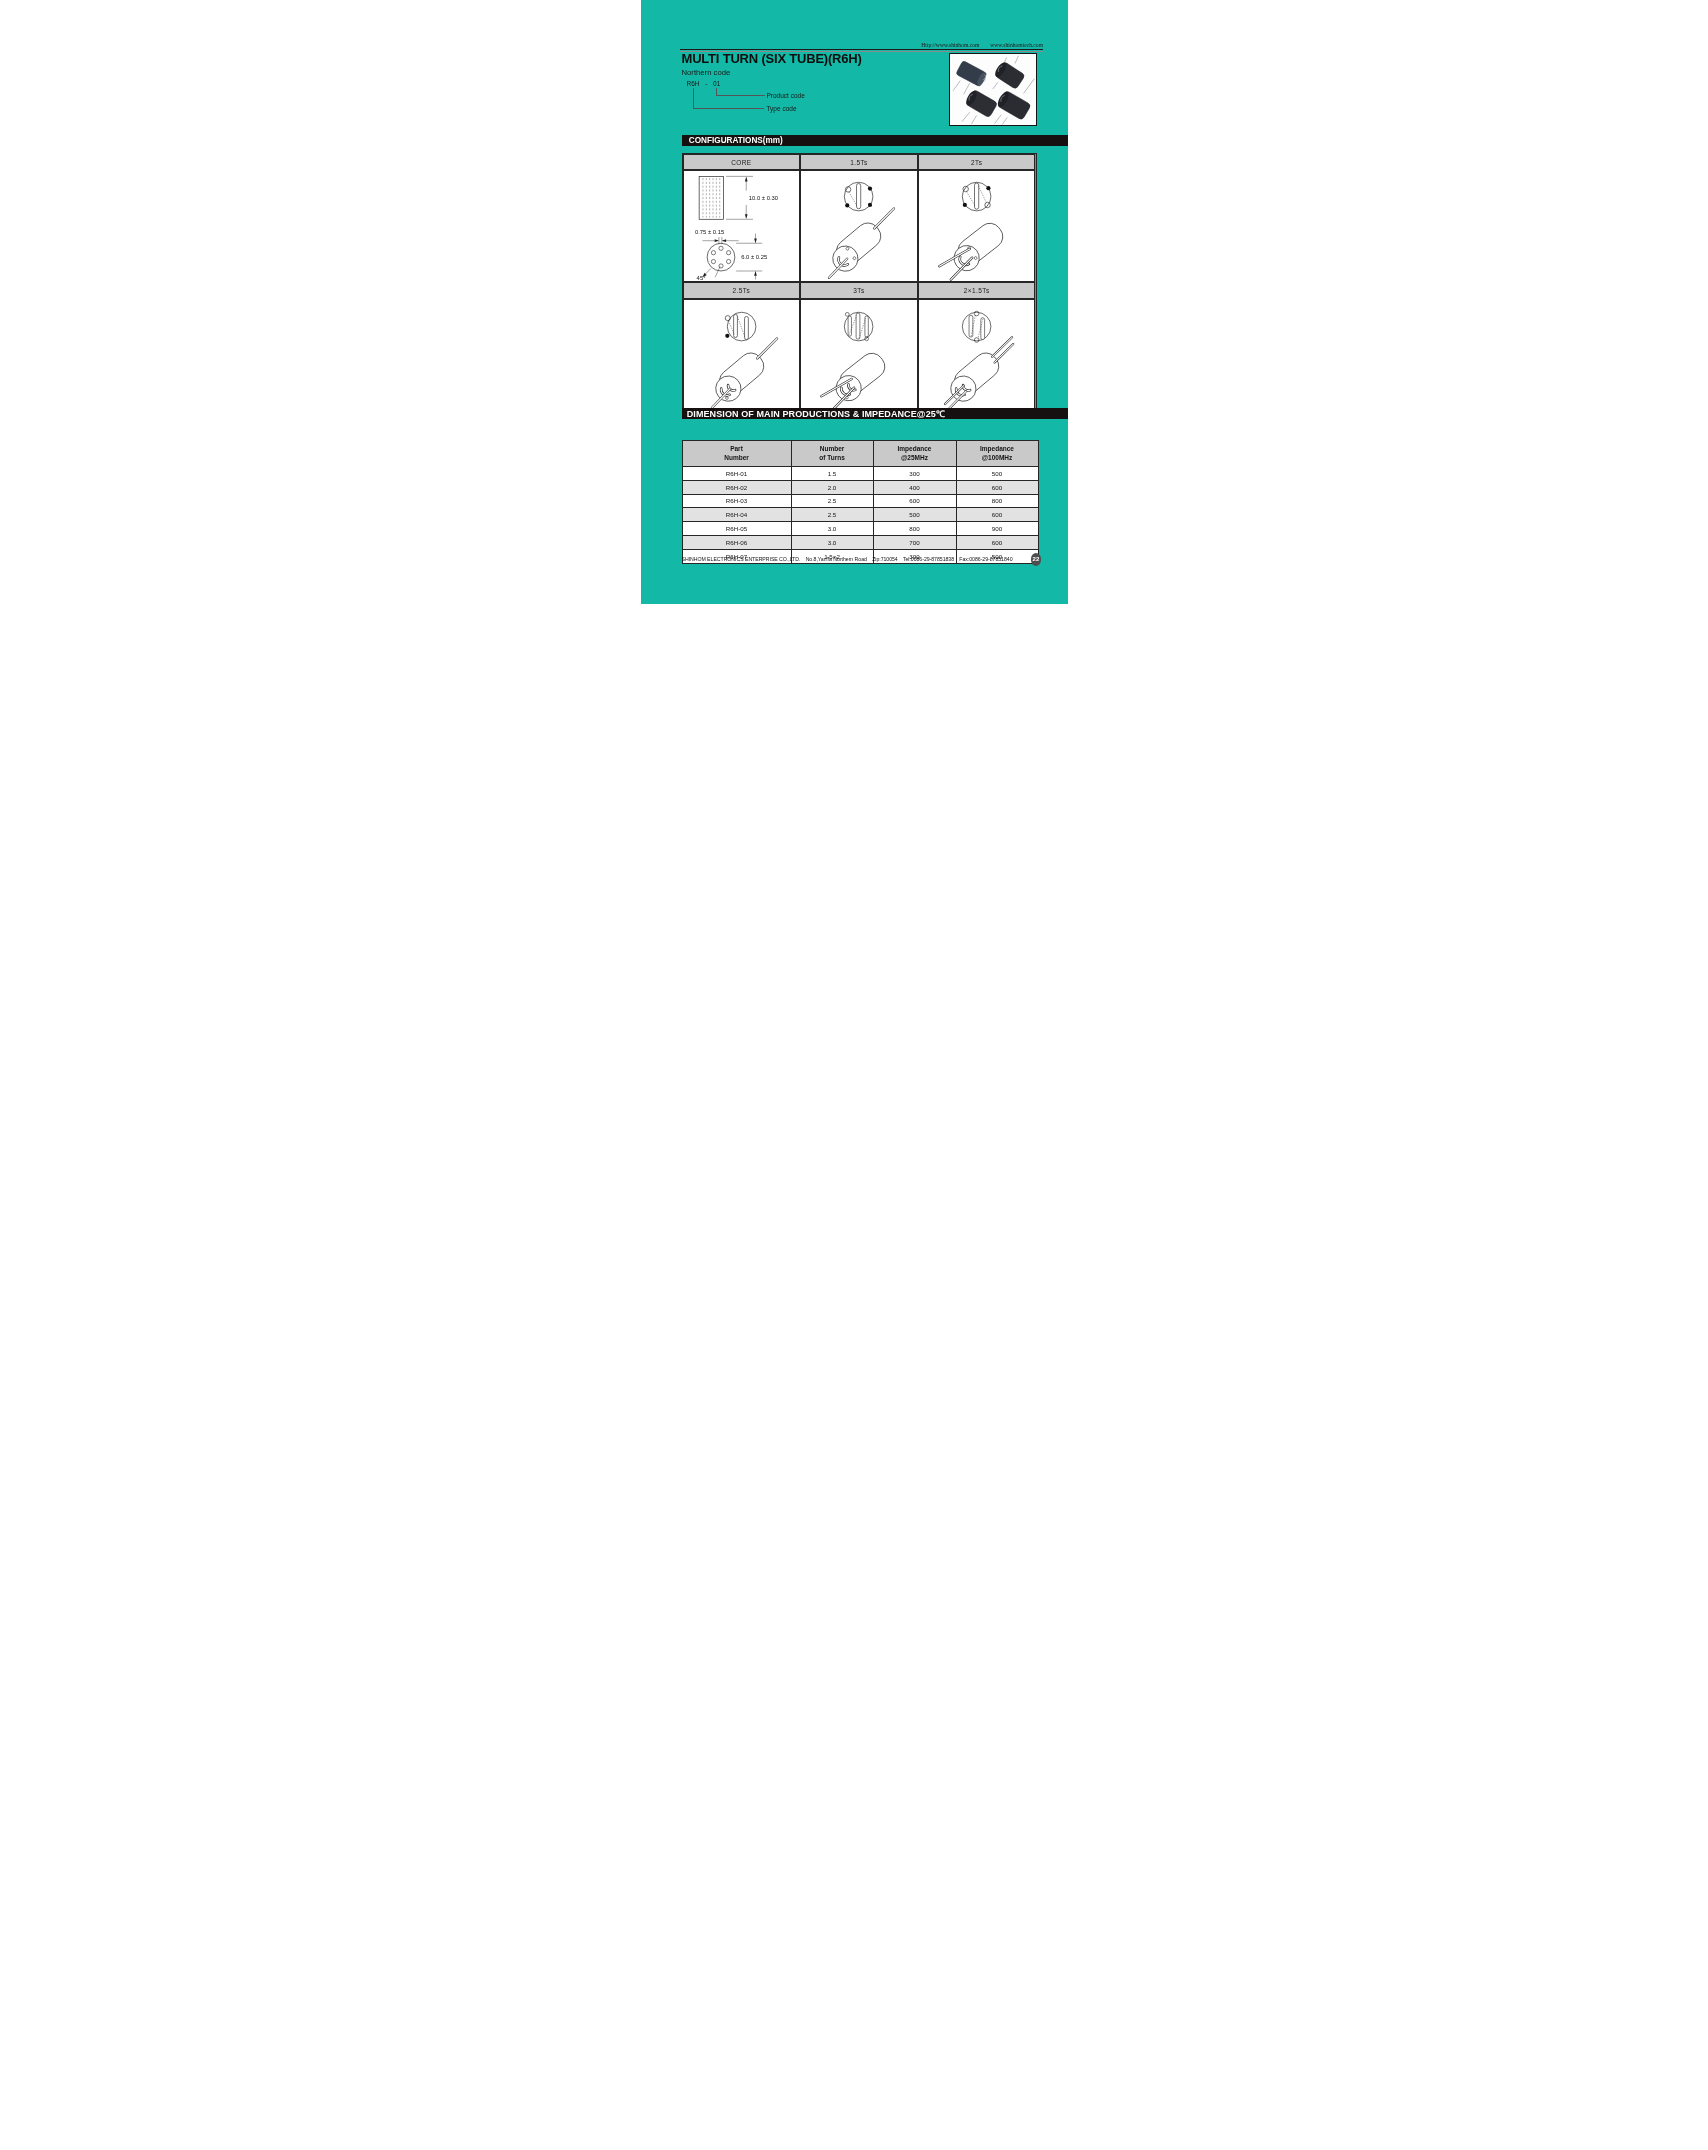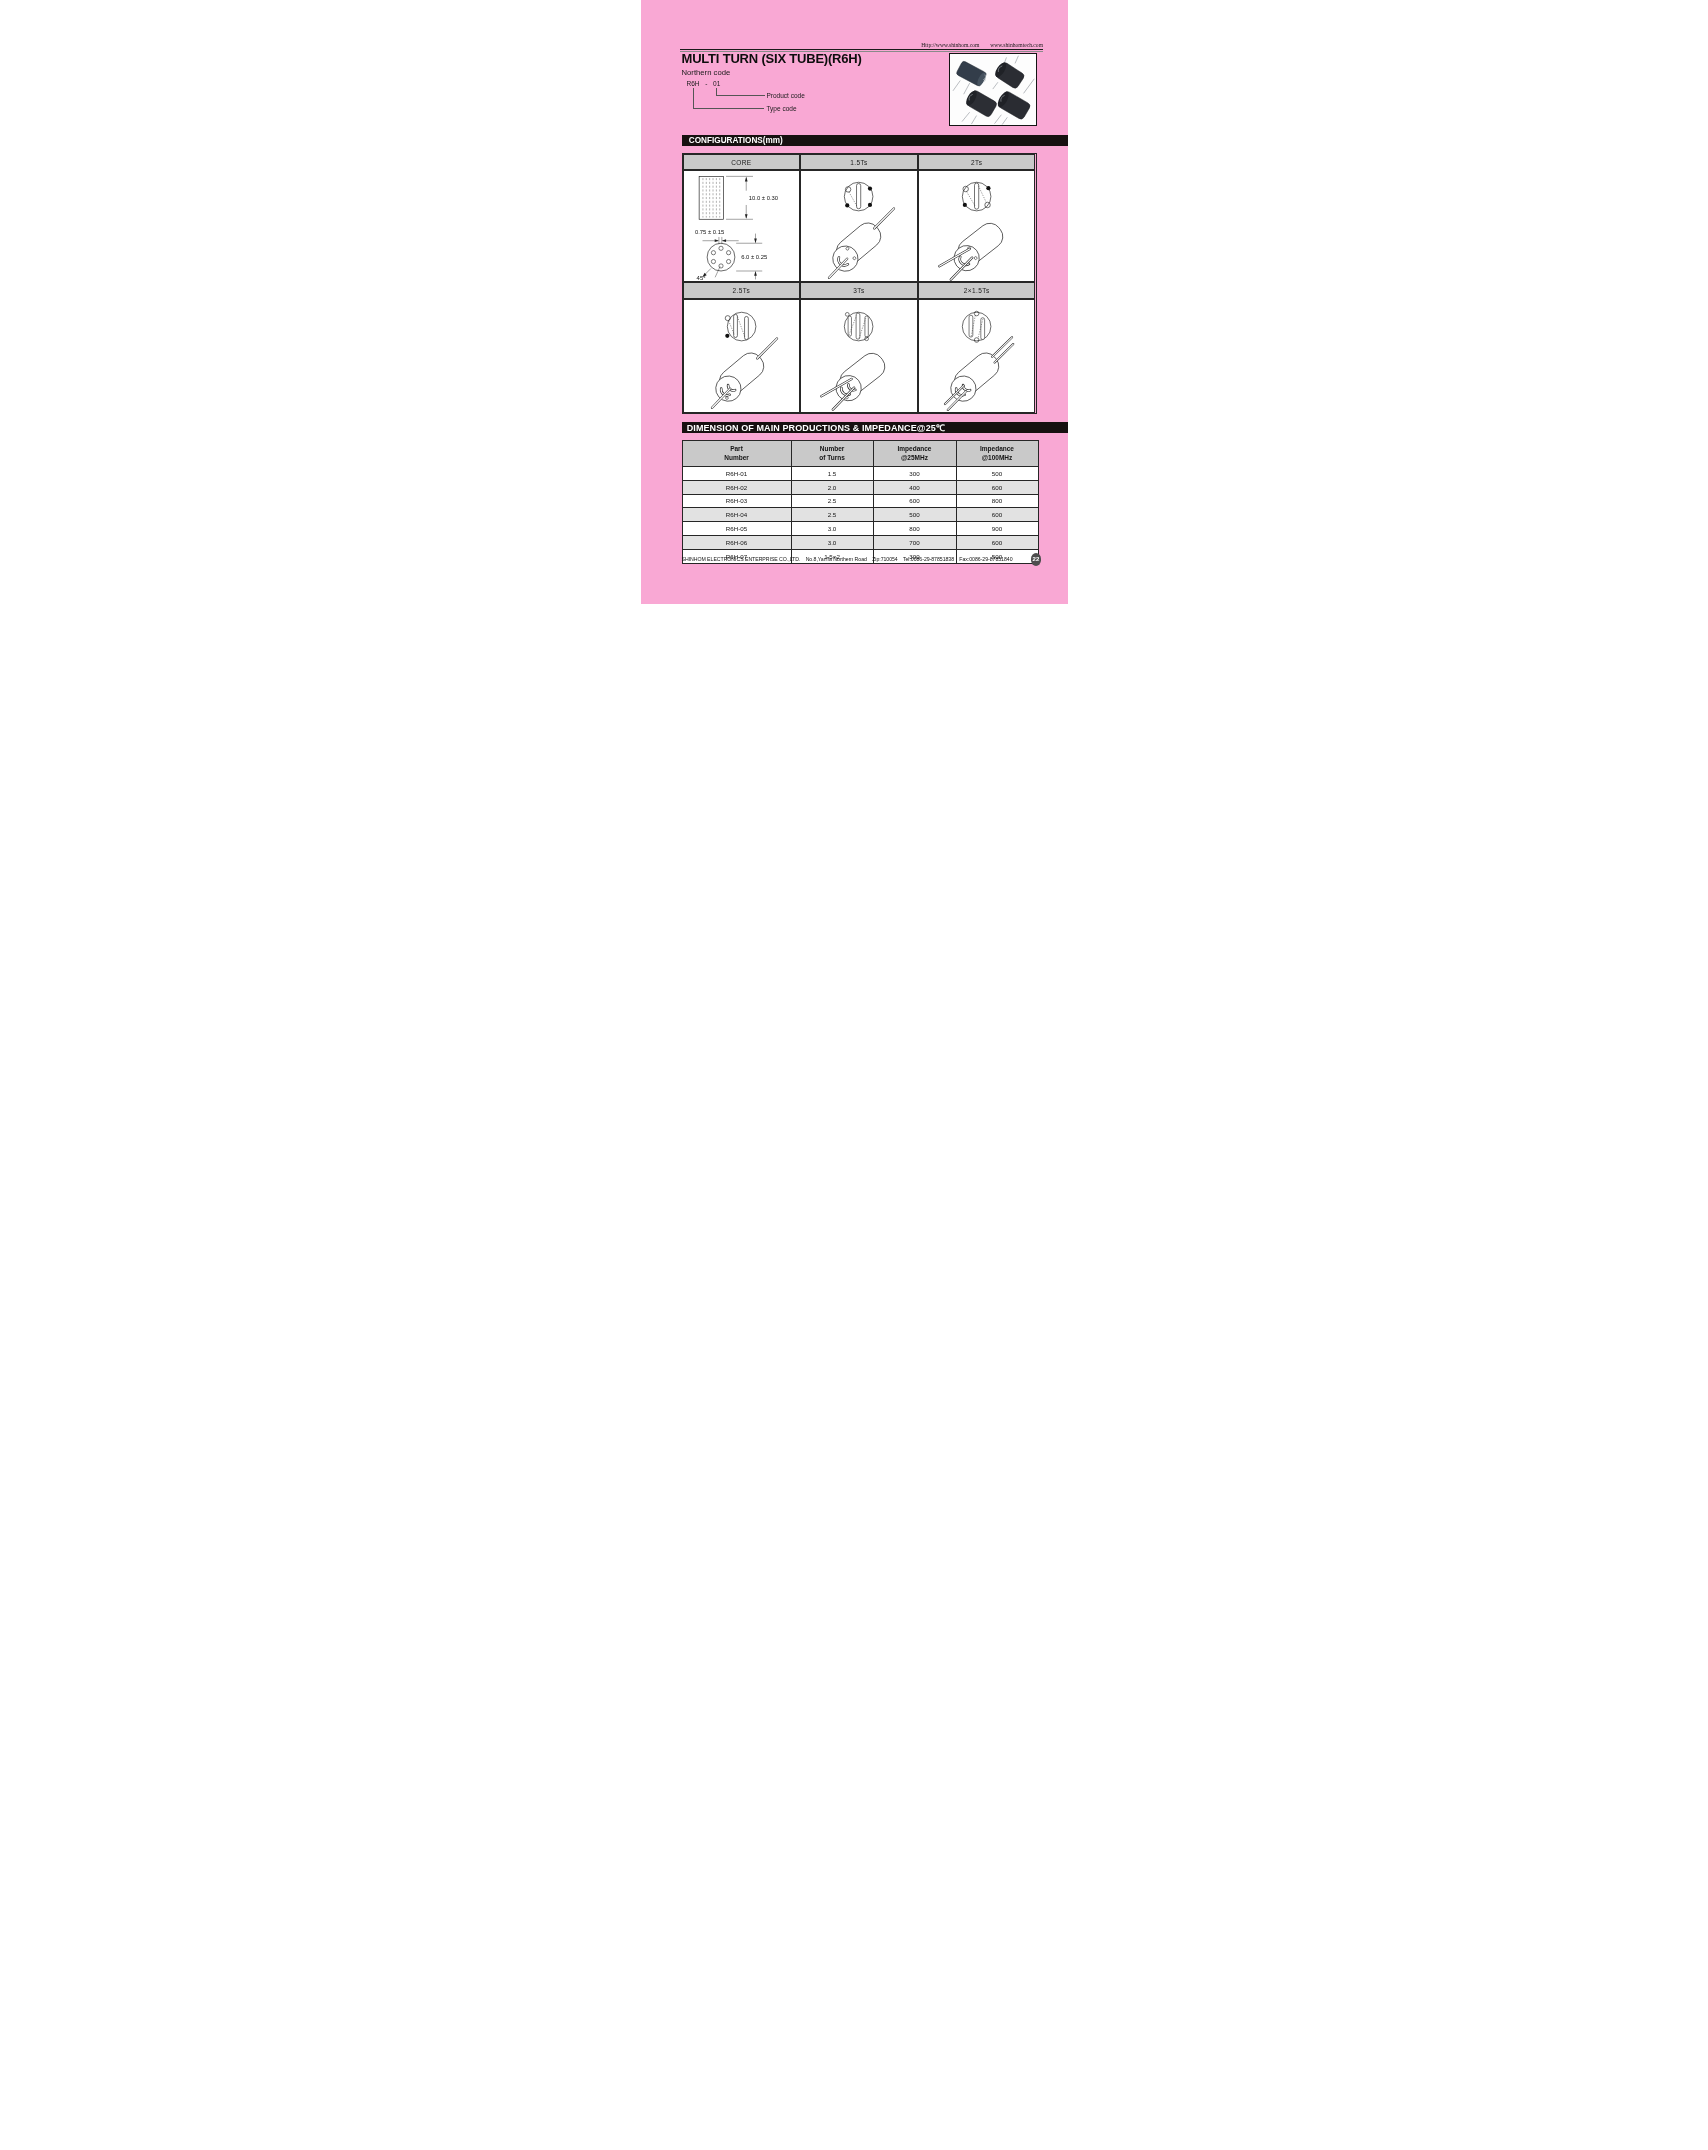--- a/index.html
+++ b/index.html
@@ -1,18 +1,18 @@
 <!DOCTYPE html>
 <html style="font-size:6.9px"><head>
 <meta charset="utf-8">
 <style>
   html,body { margin:0; padding:0; background:#ffffff; }
   .page {
     position:relative; width:427px; height:604px; margin:0 auto;
-    background:#f9a8d4; font-family:"Liberation Sans", sans-serif; color:#111;
+    background:#14b8a6; font-family:"Liberation Sans", sans-serif; color:#111;
     overflow:hidden;
   }
   
   .urls { position:absolute; top:42px; right:24.5px; font-family:"Liberation Serif", serif;
           font-size:5.6px; color:#1c1c1c; }
   .urls span { margin-left:9.5px; }
   .top-rule { position:absolute; top:49px; left:39px; width:363px; height:1.3px;
               border-top:0.9px solid #1a1a1a; border-bottom:0.4px solid #8a8a8a; }
   .title { position:absolute; left:41px; top:51px; margin:0; font-size:13px; font-weight:700;
            letter-spacing:-0.2px; color:#0d0d0d; }
@@ -24,21 +24,21 @@
   .leader.h { height:0; border-top:0.4px solid #555; }
   .leader-label { position:absolute; font-size:6.5px; color:#1a1a1a; }
   
   .photo-box { position:absolute; left:308px; top:53px; width:88px; height:73px;
                border:0.9px solid #141414; background:#fdfdfd; box-sizing:border-box; }
   .photo-box svg { width:100%; height:100%; display:block; }
   
   .section-bar { position:absolute; left:41px; width:390px; background:#171010; color:#fff;
                  font-weight:700; display:flex; align-items:center; }
   .bar-config { top:135px; height:10.8px; font-size:8.2px; padding-left:7.3px; box-sizing:border-box; }
-  .bar-dim { top:422px; height:11.2px; font-size:9px; padding-left:5.2px; letter-spacing:0.1px; box-sizing:border-box; }
+  .bar-dim { top:408px; height:11.2px; font-size:9px; padding-left:5.2px; letter-spacing:0.1px; box-sizing:border-box; }
   
   .cfg-table { position:absolute; left:41px; top:153px; width:355px;
                display:grid; grid-template-columns:1fr 1fr 1fr;
                grid-template-rows:16.3px 112px 17px 114px;
                border:0.9px solid #262626; box-sizing:border-box; }
   .cfg-head { background:#c9c9c9; display:flex; align-items:center; justify-content:center;
               font-size:6.5px; letter-spacing:0.4px; color:#1a1a1a;
               border:0.4px solid #262626; border-top-width:0.9px; border-bottom-width:0.9px; }
   .cfg-cell { background:#fff; border:0.4px solid #262626; overflow:hidden; }
   .cfg-cell svg { width:100%; height:100%; display:block; }

